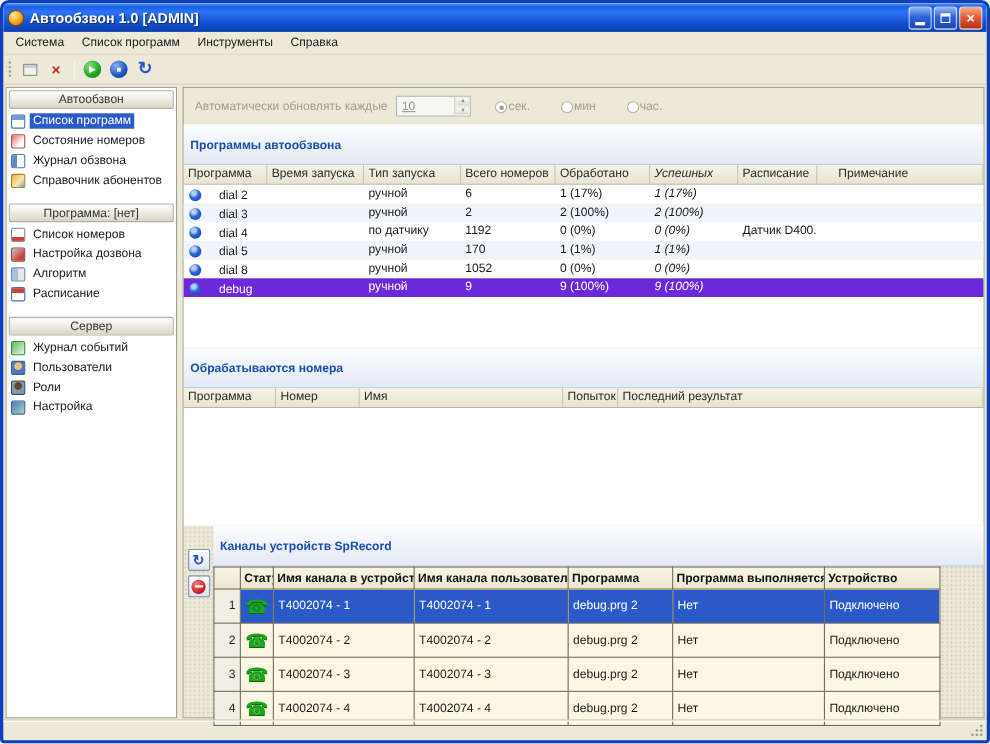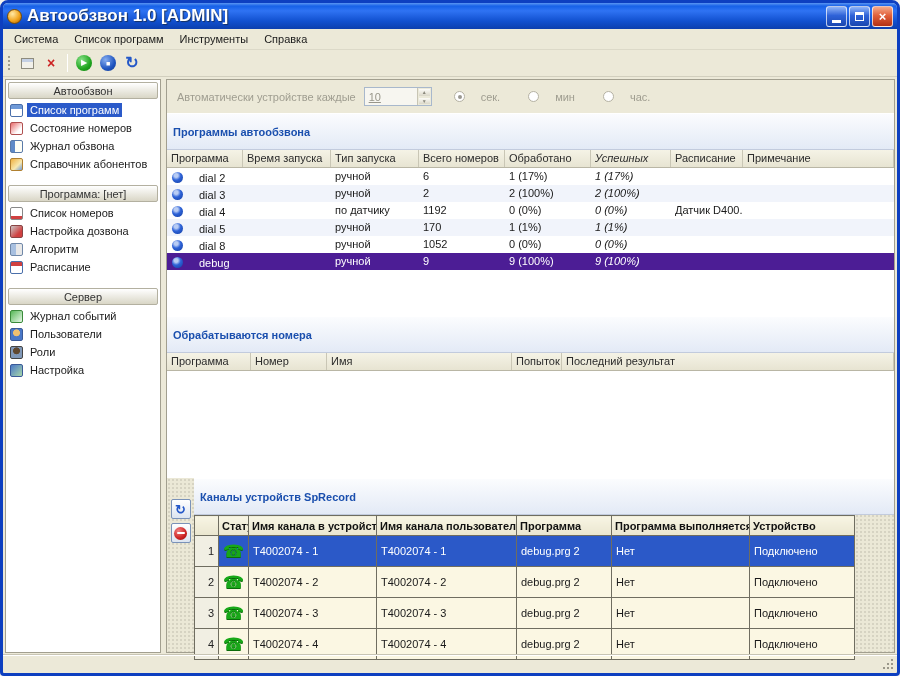--- a/index.html
+++ b/index.html
@@ -9,21 +9,21 @@
     border:3px solid #0d3fc0;border-radius:8px 8px 4px 4px;
     display:flex;flex-direction:column;overflow:hidden;
     background:#ece9d8;
     font-family:"Liberation Sans",sans-serif;font-size:11px;color:#1a1a1a;
   }
   
   .titlebar{height:26px;flex:0 0 auto;display:flex;align-items:center;padding:0 4px;
     background:linear-gradient(180deg,#5a95f2 0%,#1661e8 12%,#2f73f3 30%,#1150cf 70%,#0c3fae 100%);}
   .app-icon{width:15px;height:15px;border-radius:50%;flex:0 0 auto;
     background:radial-gradient(circle at 35% 30%,#ffe9a6,#f2a51f 55%,#a35c00);border:1px solid #7a4a00;}
-  .title-text{color:#fff;font-weight:bold;font-size:17px;flex:1;margin-left:5px;
+  .title-text{color:#fff;font-weight:bold;font-size:13px;flex:1;margin-left:5px;
     text-shadow:1px 1px 1px #17305f;white-space:nowrap;}
   .tb-btn{width:21px;height:21px;border-radius:3px;margin-left:2px;display:flex;
     align-items:center;justify-content:center;border:1px solid rgba(255,255,255,.7);}
   .tb-blue{background:linear-gradient(180deg,#8fb4f8,#2e62d8 45%,#1a47b0);}
   .tb-close{background:linear-gradient(180deg,#f4a988,#e1603a 45%,#b23015);color:#fff;
     font-weight:bold;font-size:13px;line-height:13px;}
   .g-min{width:9px;height:3px;background:#fff;align-self:flex-end;margin-bottom:3px;}
   .g-max{width:9px;height:9px;border:1px solid #fff;border-top-width:3px;}
   
   .menubar{height:21px;flex:0 0 auto;display:flex;align-items:center;padding-left:3px;
@@ -71,40 +71,40 @@
   .si-roles{background:radial-gradient(circle at 50% 35%,#604830 0 35%,#8098b8 42%);border:1px solid #444;}
   .si-config{background:linear-gradient(135deg,#4a78c8,#a8d8a8);border:1px solid #3a5a98;}
   
   .refresh-row{height:33px;flex:0 0 auto;display:flex;align-items:center;padding-left:10px;color:#9f9d90;}
   .spin{margin-left:8px;width:68px;height:19px;border:1px solid #a8b8cc;background:#f7f6f0;display:flex;}
   .spin-val{flex:1;padding:3px 0 0 4px;color:#98968a;text-decoration:underline;}
   .spin-arrows{width:14px;display:flex;flex-direction:column;border-left:1px solid #c8c5b4;}
   .spin-a{flex:1;background:linear-gradient(180deg,#fdfcf8,#dad7c8);display:flex;align-items:center;
     justify-content:center;font-size:5px;color:#8a887c;border:1px solid #eceada;}
   .radio-group{display:flex;align-items:center;margin-left:22px;gap:28px;}
-  .radio{display:flex;align-items:center;gap:16px;}
+  .radio{display:flex;align-items:flex-end;gap:1px;}
   .rdot{width:11px;height:11px;border-radius:50%;border:1px solid #b5b2a3;background:#fff;position:relative;flex:0 0 auto;}
   .rdot.on::after{content:"";position:absolute;left:3px;top:3px;width:4px;height:4px;border-radius:50%;background:#9a9890;}
   
   .group-label{height:37px;flex:0 0 auto;display:flex;align-items:center;padding-left:6px;
     color:#1a4fae;font-weight:bold;background:linear-gradient(180deg,#fbfcfe,#e3eaf6);
     border-top:1px solid #fff;border-bottom:1px solid #c2cbdd;}
   
   .thead{height:18px;flex:0 0 auto;display:flex;
     background:linear-gradient(180deg,#f5f3e6,#e7e4d2);border-bottom:1px solid #b9b6a5;color:#2b2b2b;}
   .thead .cell{border-right:1px solid #c9c6b5;}
   .cell{padding:2px 0 0 4px;overflow:hidden;white-space:nowrap;}
   .c-name{width:76px;}.c-time{width:88px;}.c-type{width:88px;}.c-total{width:86px;}
-  .c-proc{width:86px;}.c-succ{width:80px;font-style:italic;}.c-sched{width:72px;}.c-note{flex:1;}
+  .c-proc{width:86px;}.c-succ{width:80px;font-style:italic;}.c-sched{width:72px;}.c-note{flex:1;margin-left:15px;}
   .p-prog{width:84px;}.p-num{width:76px;}.p-name{width:185px;}.p-att{width:50px;}.p-res{flex:1;}
   .t1-body{background:#fff;flex:0 0 auto;}
   .t1-row{height:17px;display:flex;}
   .t1-row .cell{padding-top:2px;}
   .t1-row.alt{background:#f1f4fb;}
-  .t1-row.selected{background:#4c1d95;color:#fff;}
+  .t1-row.selected{background:#6d28d9;color:#fff;}
   .name-cell{display:flex;align-items:center;padding-top:0;gap:12px;}
   .prog-ic{width:11px;height:11px;border-radius:50%;margin:0 4px 0 1px;flex:0 0 auto;
     background:radial-gradient(circle at 38% 32%,#b8ccf4 0 18%,#2e63d8 45%,#123c9e);}
   .white-fill{background:#fff;}
   .fill1{height:46px;flex:0 0 auto;}
   .fill2{flex:1;}
   
   .channels{flex:0 0 auto;height:174px;display:flex;
     background-color:#ebe8d6;
     background-image:radial-gradient(#d6d3c2 0.8px,transparent 0.9px);background-size:4px 4px;}
@@ -234,21 +234,21 @@
         <span class="si si-config"></span>
         <span class="side-label">Настройка</span>
       </div>
     </div>
 
     <div class="splitter"></div>
 
     <div class="main">
 
       <div class="refresh-row">
-        <span>Автоматически устройстве каждые</span>
+        <span>Автоматически обновлять каждые</span>
         <div class="spin">
           <span class="spin-val">10</span>
           <span class="spin-arrows">
             <span class="spin-a">▲</span>
             <span class="spin-a">▼</span>
           </span>
         </div>
         <div class="radio-group">
           <span class="radio">
             <span class="rdot on"></span>

